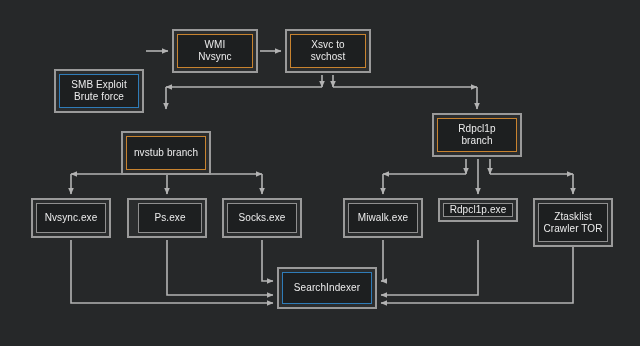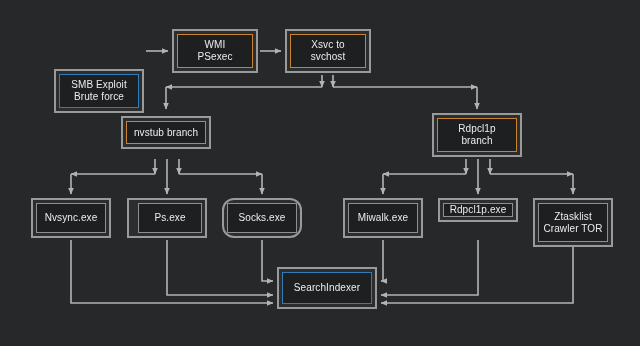--- a/index.html
+++ b/index.html
@@ -95,51 +95,51 @@
   <div id="node-layer">
       <div class="node" style="left: 54px; top: 29px; width: 90px; height: 44px; margin-top: 40px;">
         <div class="node-inner accent-blue">
           <span class="node-label">SMB Exploit
 Brute force</span>
         </div>
       </div>
       <div class="node" style="left: 172px; top: 29px; width: 86px; height: 44px;">
         <div class="node-inner accent-orange">
           <span class="node-label">WMI
-PSexec</span>
+Nvsync</span>
         </div>
       </div>
       <div class="node" style="left: 285px; top: 29px; width: 86px; height: 44px;">
         <div class="node-inner accent-orange">
           <span class="node-label">Xsvc to
 svchost</span>
         </div>
       </div>
-      <div class="node" style="left: 121px; top: 116px; width: 90px; height: 33px;">
+      <div class="node" style="left: 121px; top: 131px; width: 90px; height: 44px;">
         <div class="node-inner accent-orange">
           <span class="node-label">nvstub branch</span>
         </div>
       </div>
       <div class="node" style="left: 432px; top: 113px; width: 90px; height: 44px;">
         <div class="node-inner accent-orange">
           <span class="node-label">Rdpcl1p
 branch</span>
         </div>
       </div>
       <div class="node" style="left: 31px; top: 198px; width: 80px; height: 40px;">
         <div class="node-inner">
           <span class="node-label">Nvsync.exe</span>
         </div>
       </div>
       <div class="node" style="left: 127px; top: 198px; width: 80px; height: 40px; padding-left: 9px;">
         <div class="node-inner">
           <span class="node-label">Ps.exe</span>
         </div>
       </div>
-      <div class="node" style="left: 222px; top: 198px; width: 80px; height: 40px; border-radius: 12px;">
+      <div class="node" style="left: 222px; top: 198px; width: 80px; height: 40px;">
         <div class="node-inner">
           <span class="node-label">Socks.exe</span>
         </div>
       </div>
       <div class="node" style="left: 343px; top: 198px; width: 80px; height: 40px;">
         <div class="node-inner">
           <span class="node-label">Miwalk.exe</span>
         </div>
       </div>
       <div class="node" style="left: 438px; top: 198px; width: 80px; height: 24px;">

